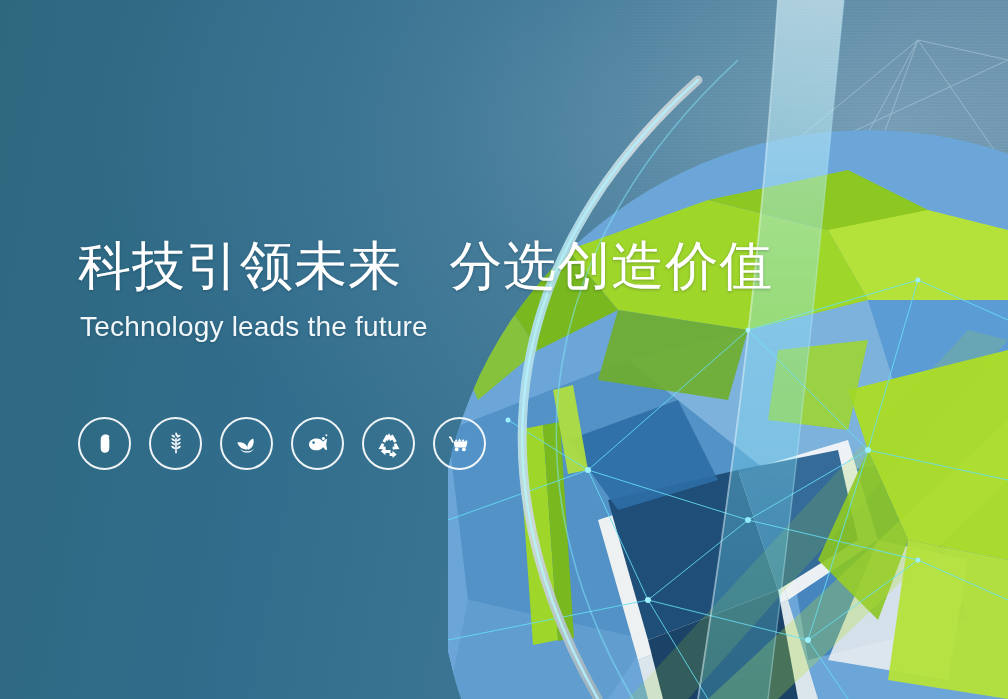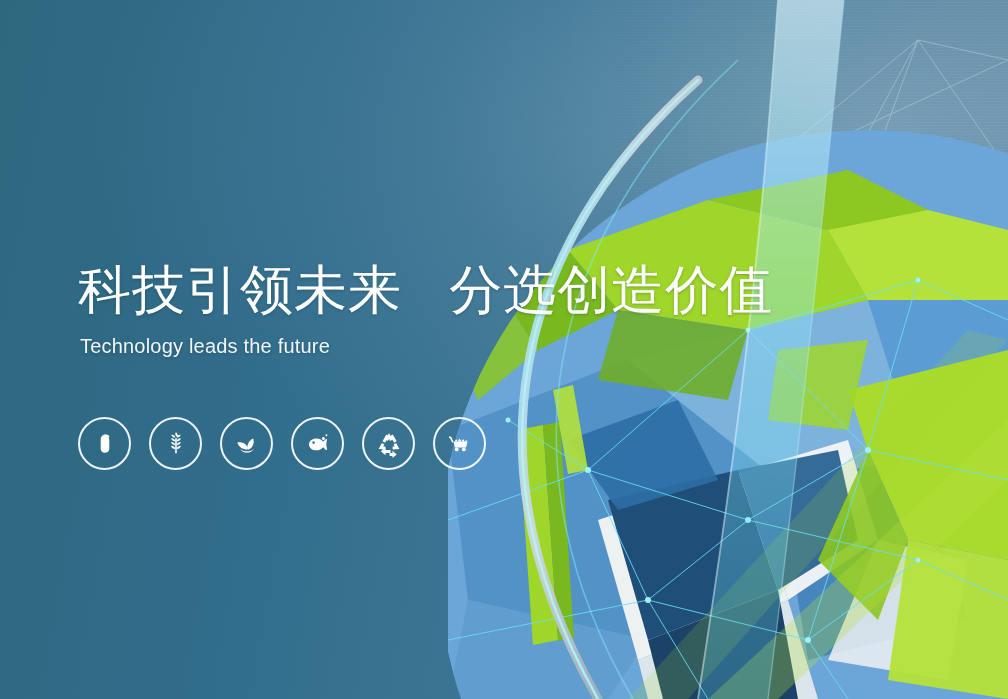--- a/index.html
+++ b/index.html
@@ -55,35 +55,34 @@
     pointer-events: none;
   }
   .artwork svg { display: block; }
 
   
   .copy {
     position: absolute;
     left: 78px;
     top: 236px;
     width: 700px;
-    margin-top: 24px;
   }
   .headline {
     color: #ffffff;
     font-size: 53px;
     line-height: 1.12;
     font-weight: 400;
     letter-spacing: 1px;
     white-space: pre;
     text-shadow: 0 1px 3px rgba(10,40,60,0.30);
     margin: 0;
   }
   .subline {
     color: #f2f7fa;
-    font-size: 20px;
+    font-size: 28px;
     line-height: 1.30;
     font-weight: 400;
     letter-spacing: 0.2px;
     margin: 14px 0 0 2px;
     text-shadow: 0 1px 3px rgba(10,40,60,0.28);
   }
   .subline span { display: block; }
 
   
   .icon-row {

